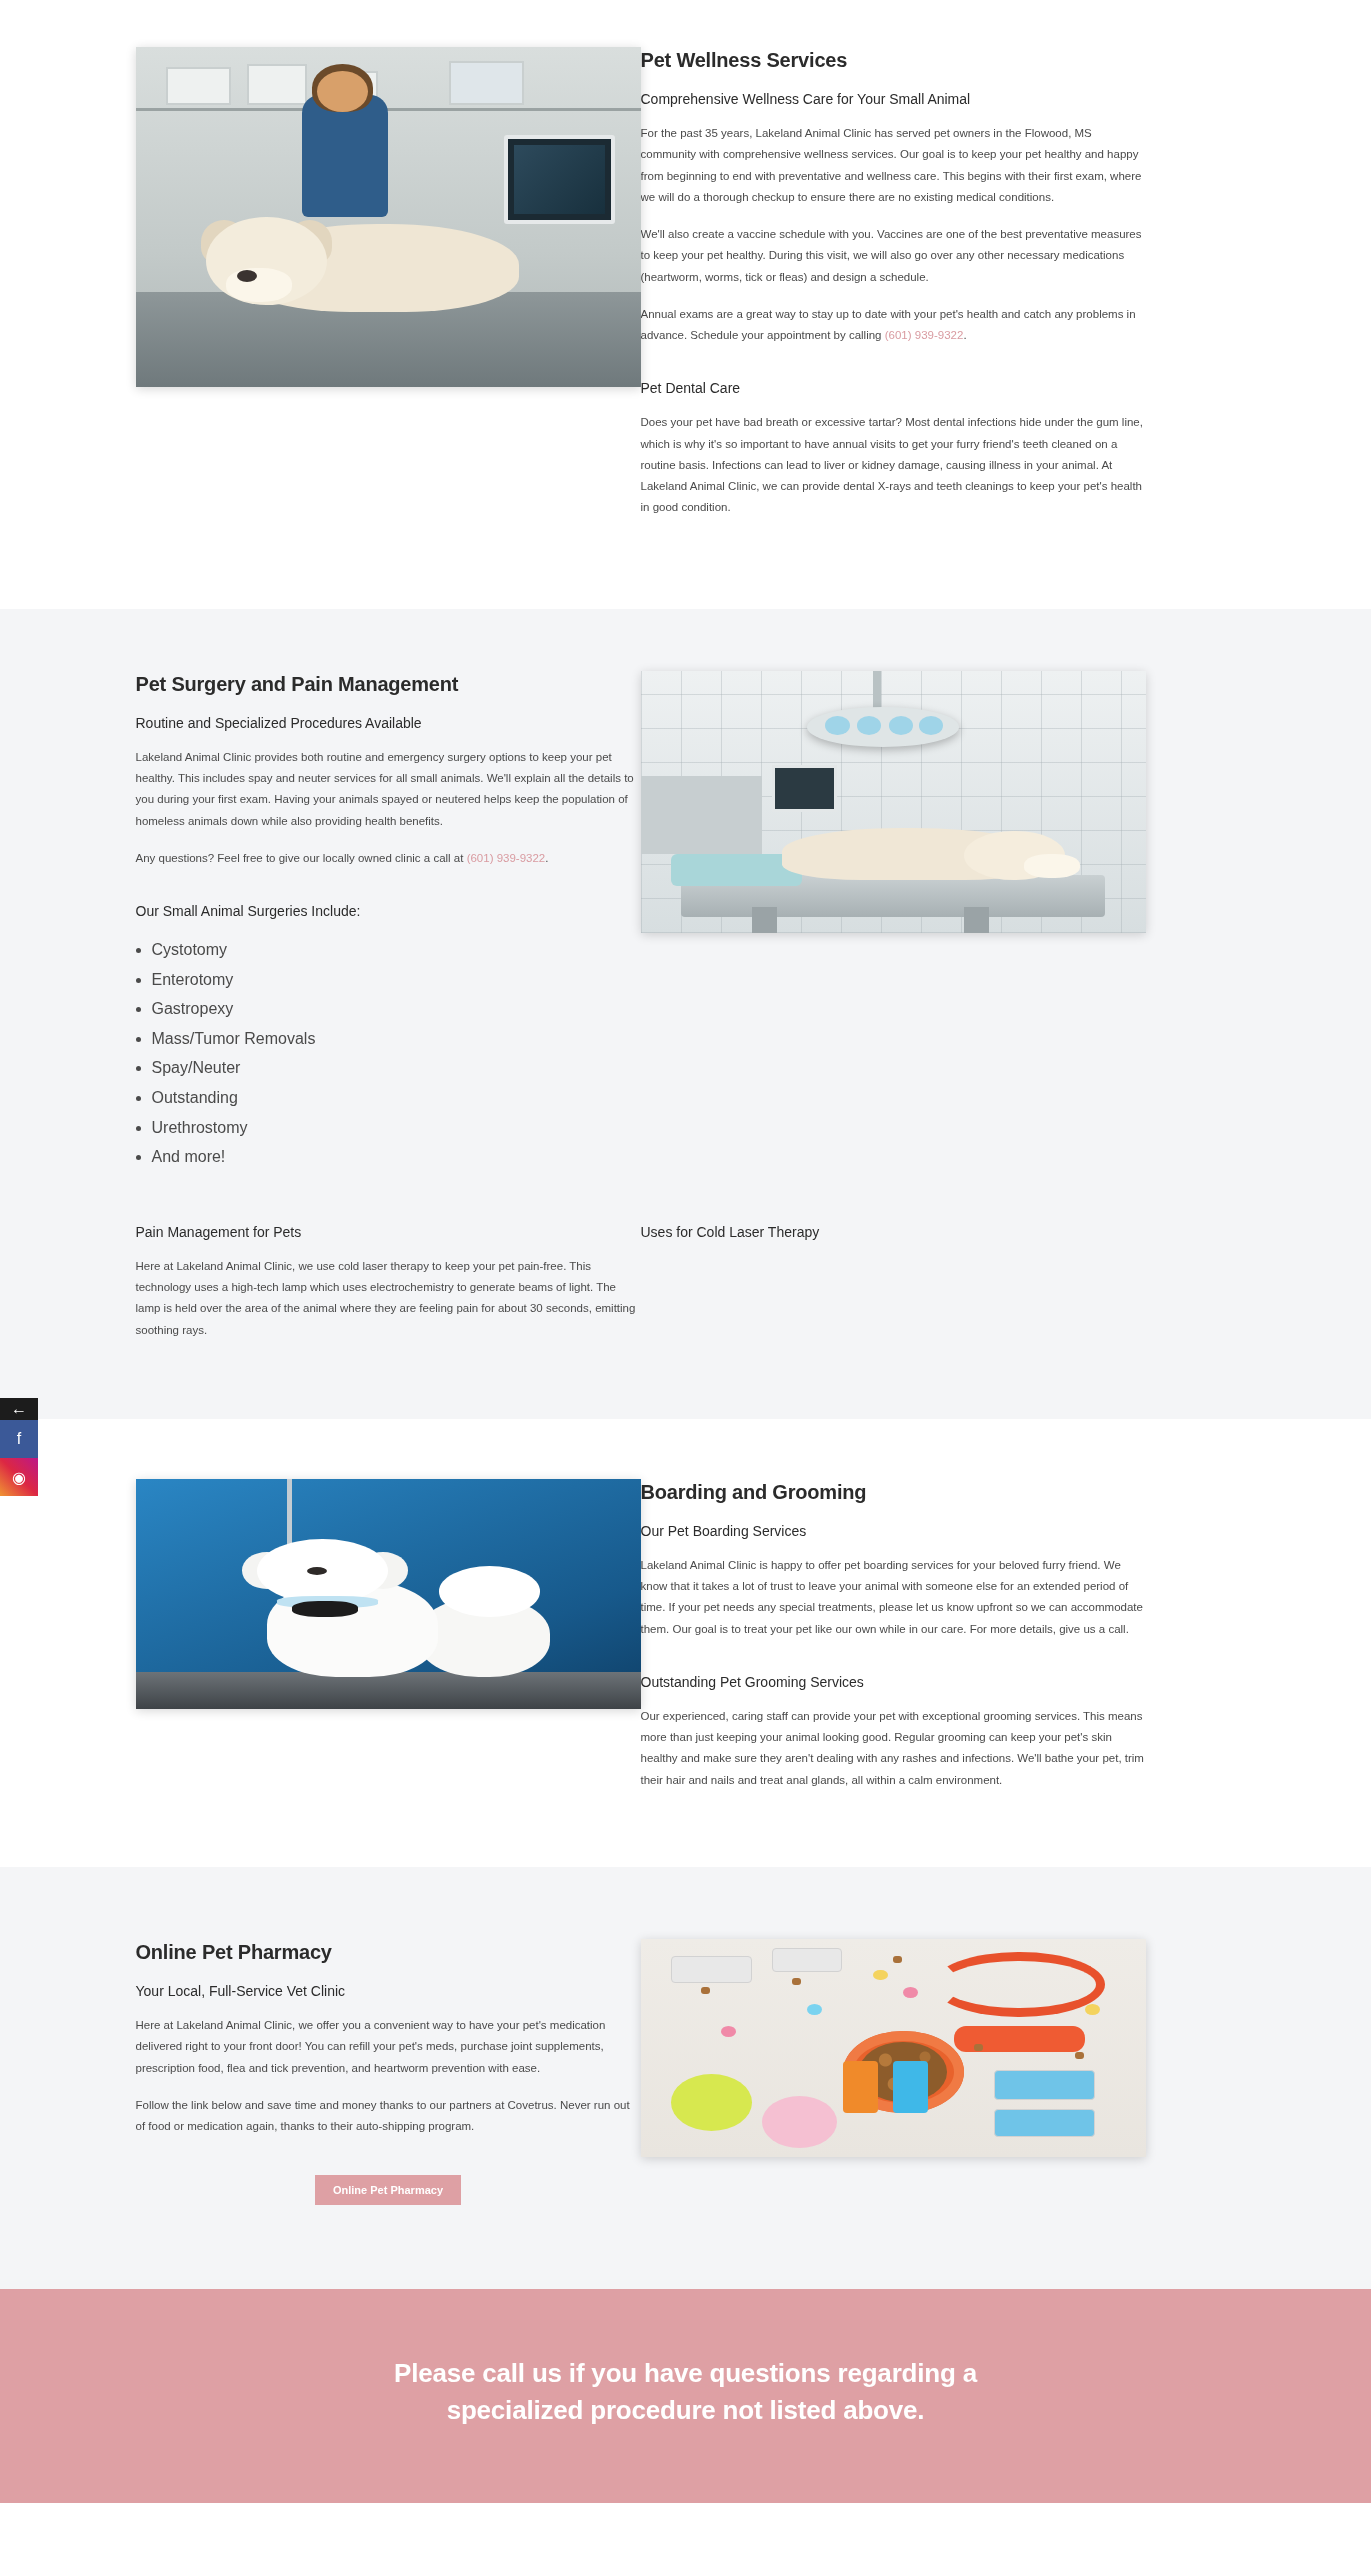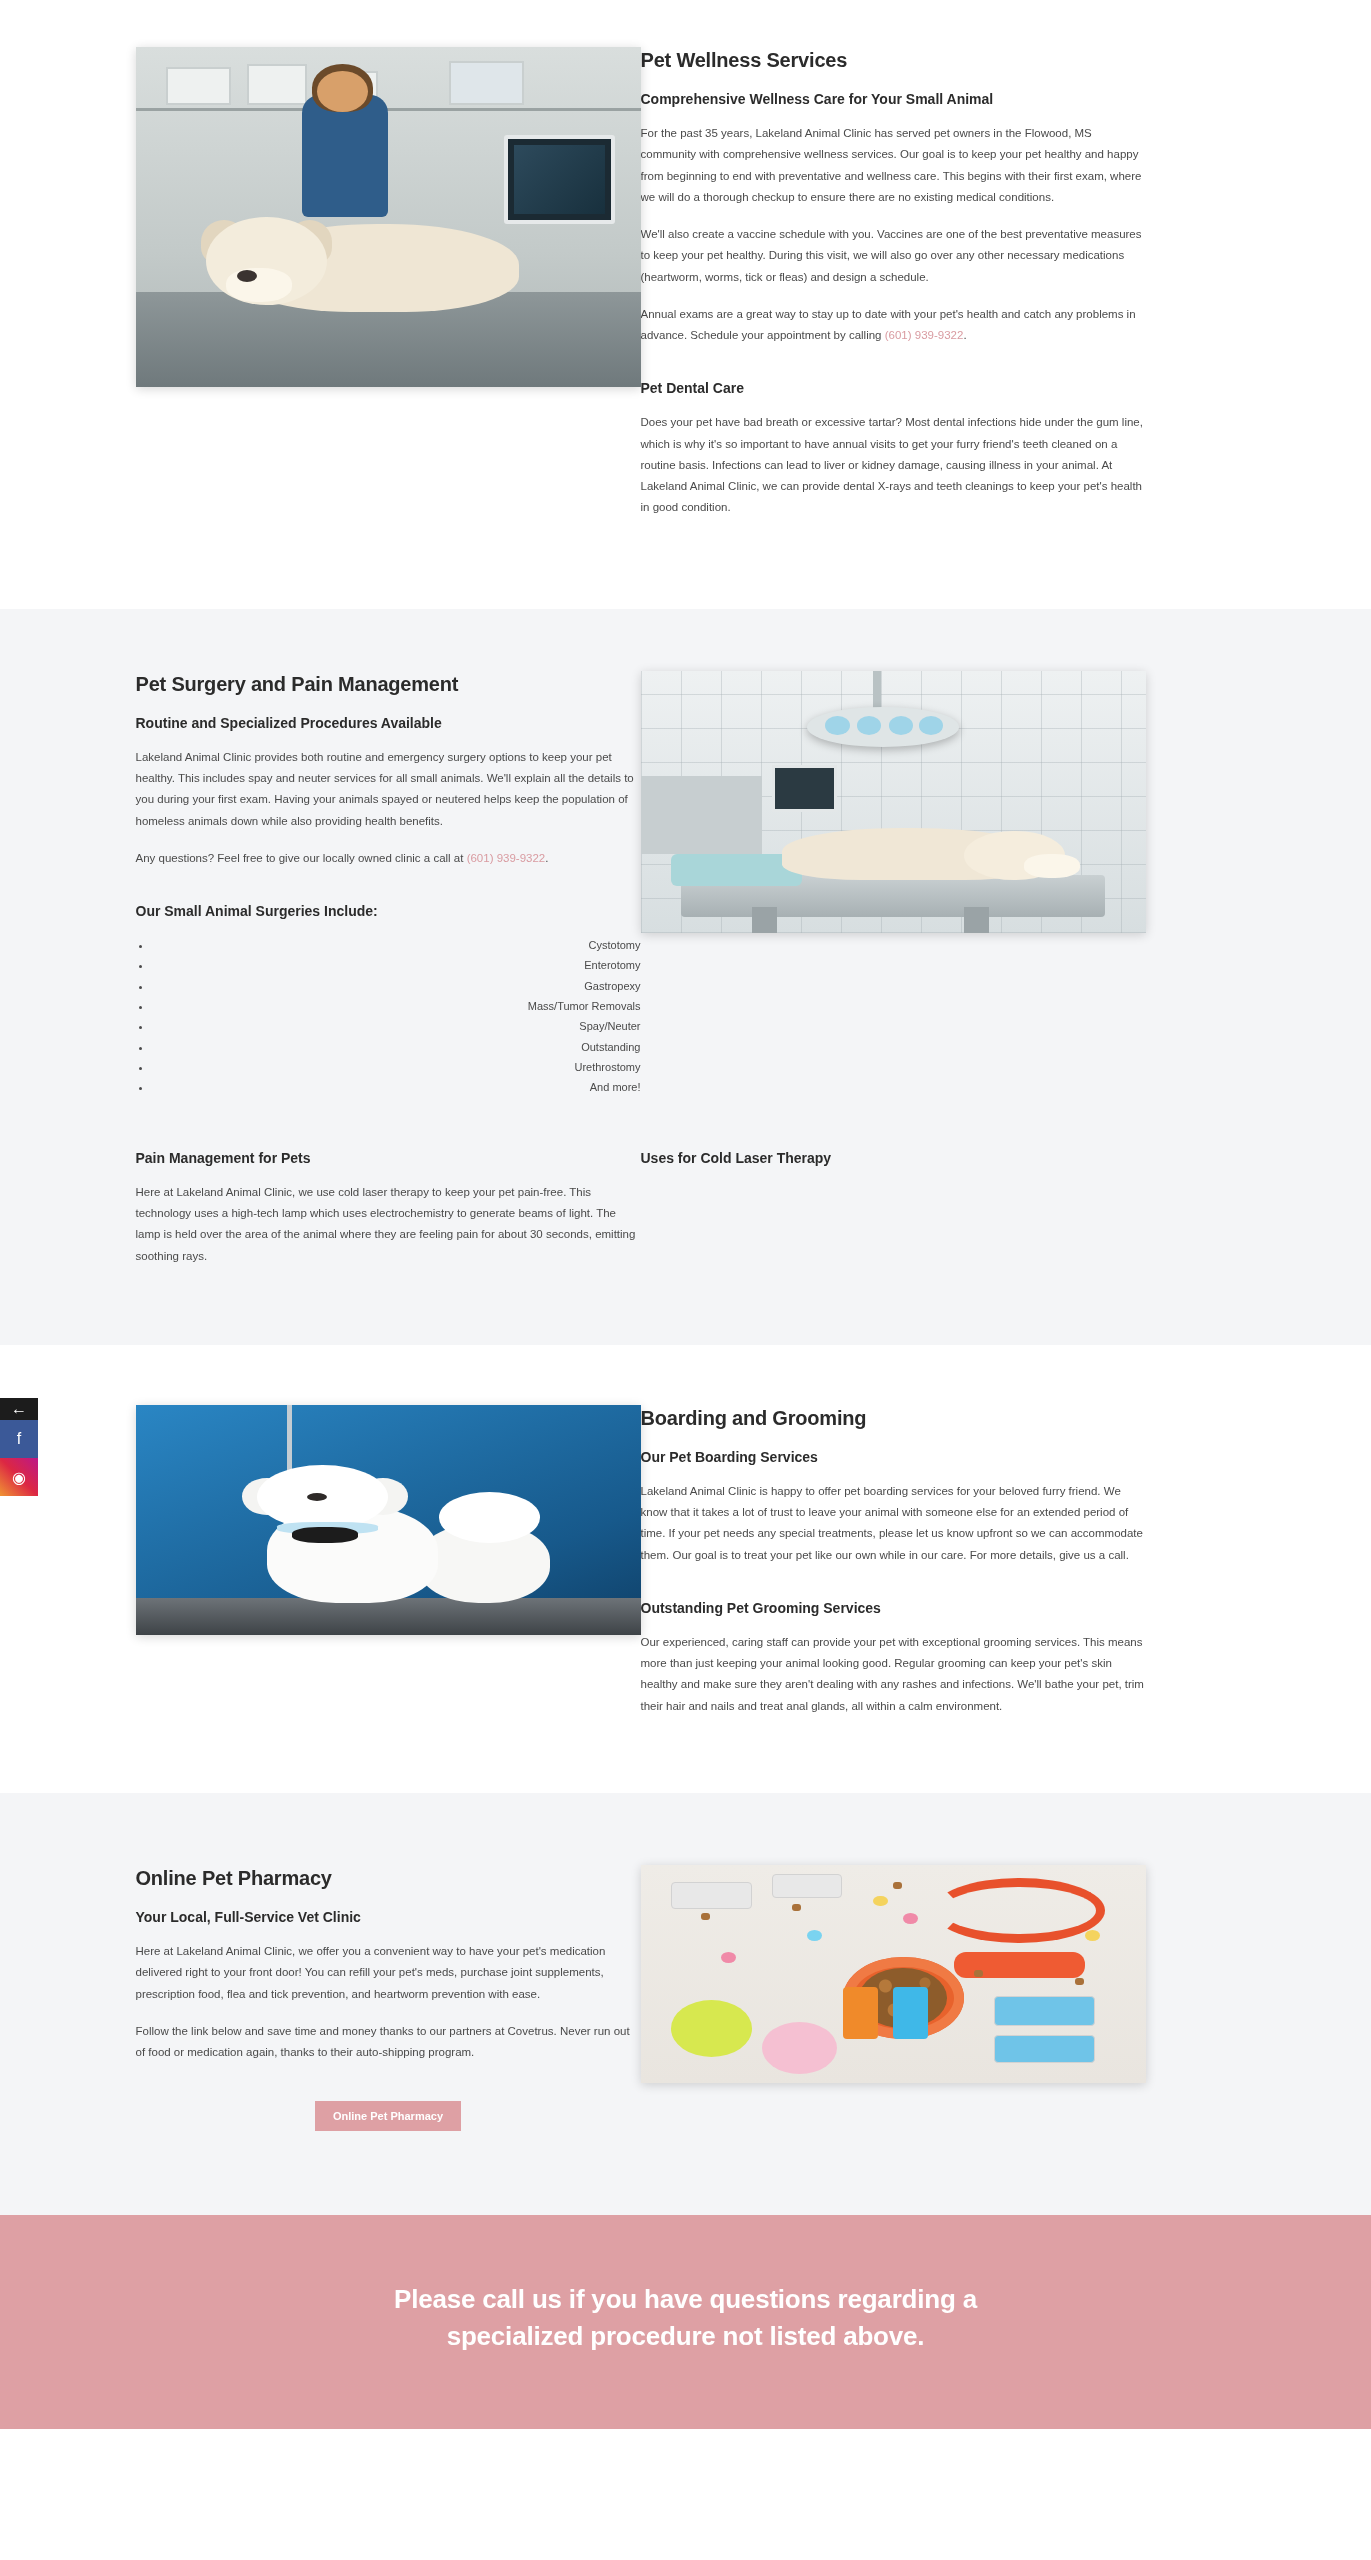--- a/index.html
+++ b/index.html
@@ -32,21 +32,21 @@
   h2.sec-title {
     font-size: 20px;
     line-height: 1.3;
     font-weight: bold;
     color: #2b2b2b;
     margin: 0 0 18px 0;
     letter-spacing: -0.2px;
   }
   h3.sub-title {
     font-size: 14px;
-    font-weight: bold;
+    font-weight: normal;
     color: #2b2b2b;
     margin: 0 0 16px 0;
   }
   h3.sub-title.spaced { margin-top: 34px; }
   p.body {
     font-size: 11.5px;
     line-height: 1.85;
     color: #4a4a4a;
     margin: 0 0 16px 0;
   }
@@ -54,24 +54,23 @@
   a.tel {
     color: #d99ba1;
     text-decoration: none;
   }
   ul.bullets {
     margin: 0;
     padding-left: 16px;
     list-style: disc;
   }
   ul.bullets li {
-    font-size: 11px;
+    font-size: 16px;
     line-height: 1.85;
     color: #4a4a4a;
-    text-align: right;
   }
 
   
   .img-frame {
     width: 505px;
     position: relative;
     overflow: hidden;
     box-shadow: 0 2px 10px rgba(0,0,0,0.16);
   }
 

